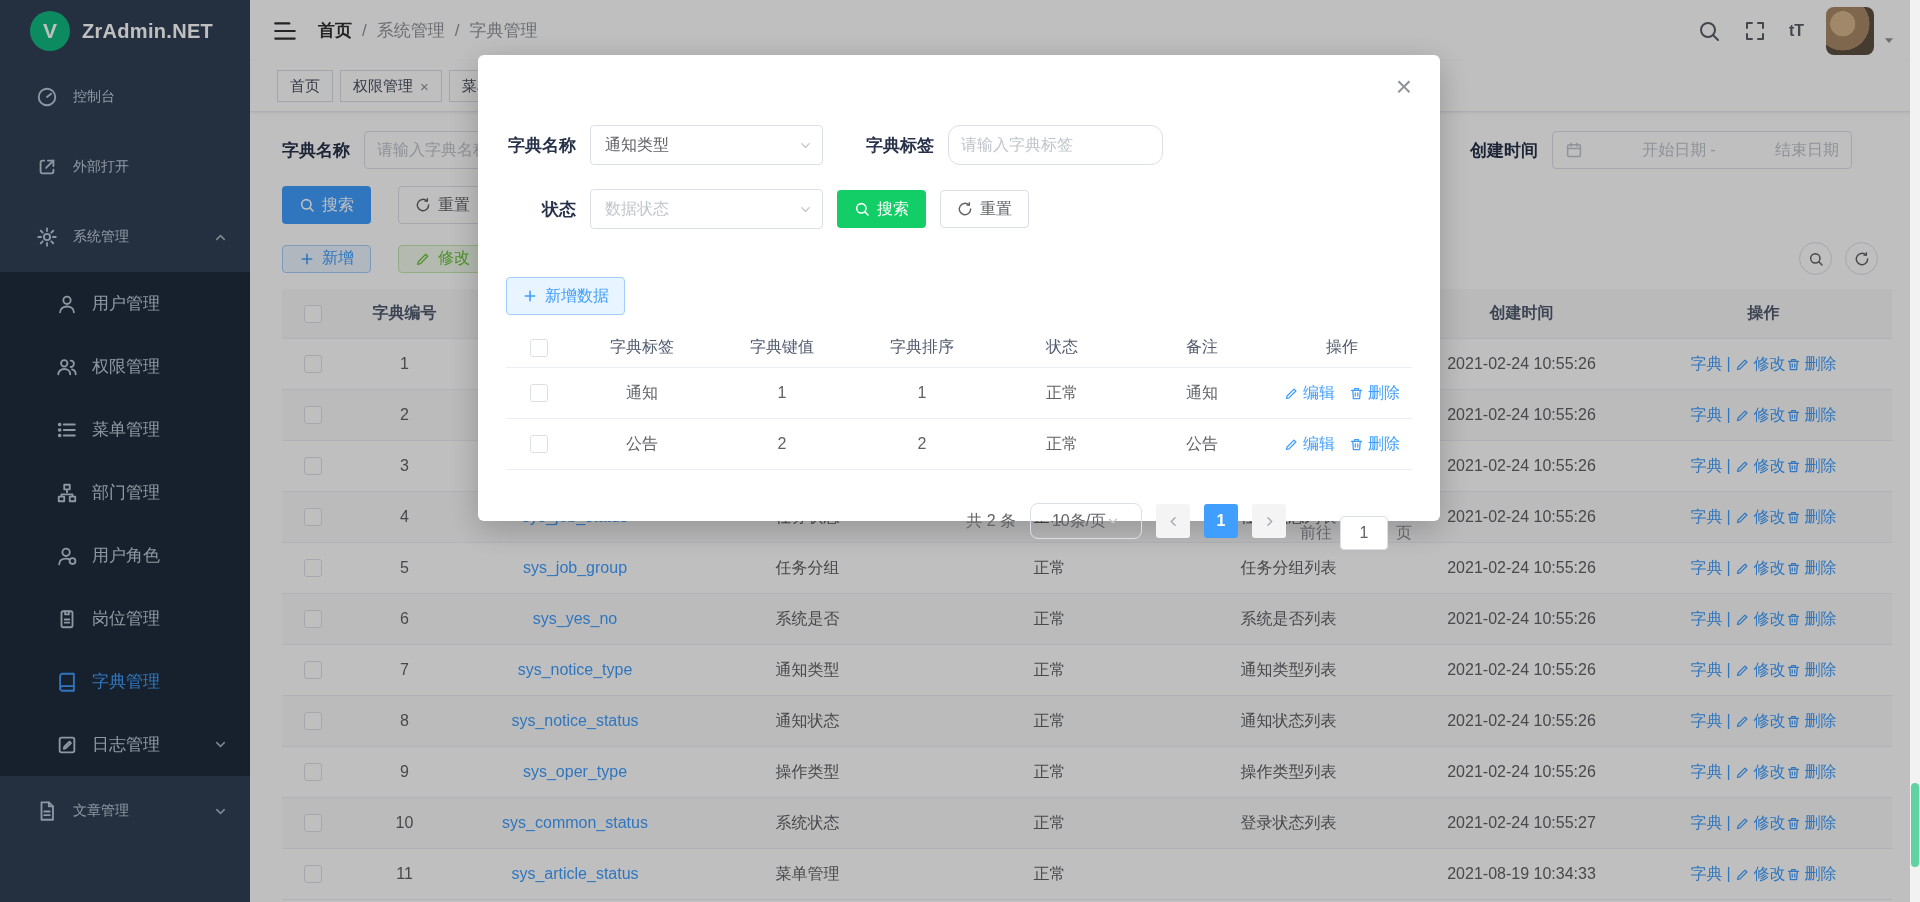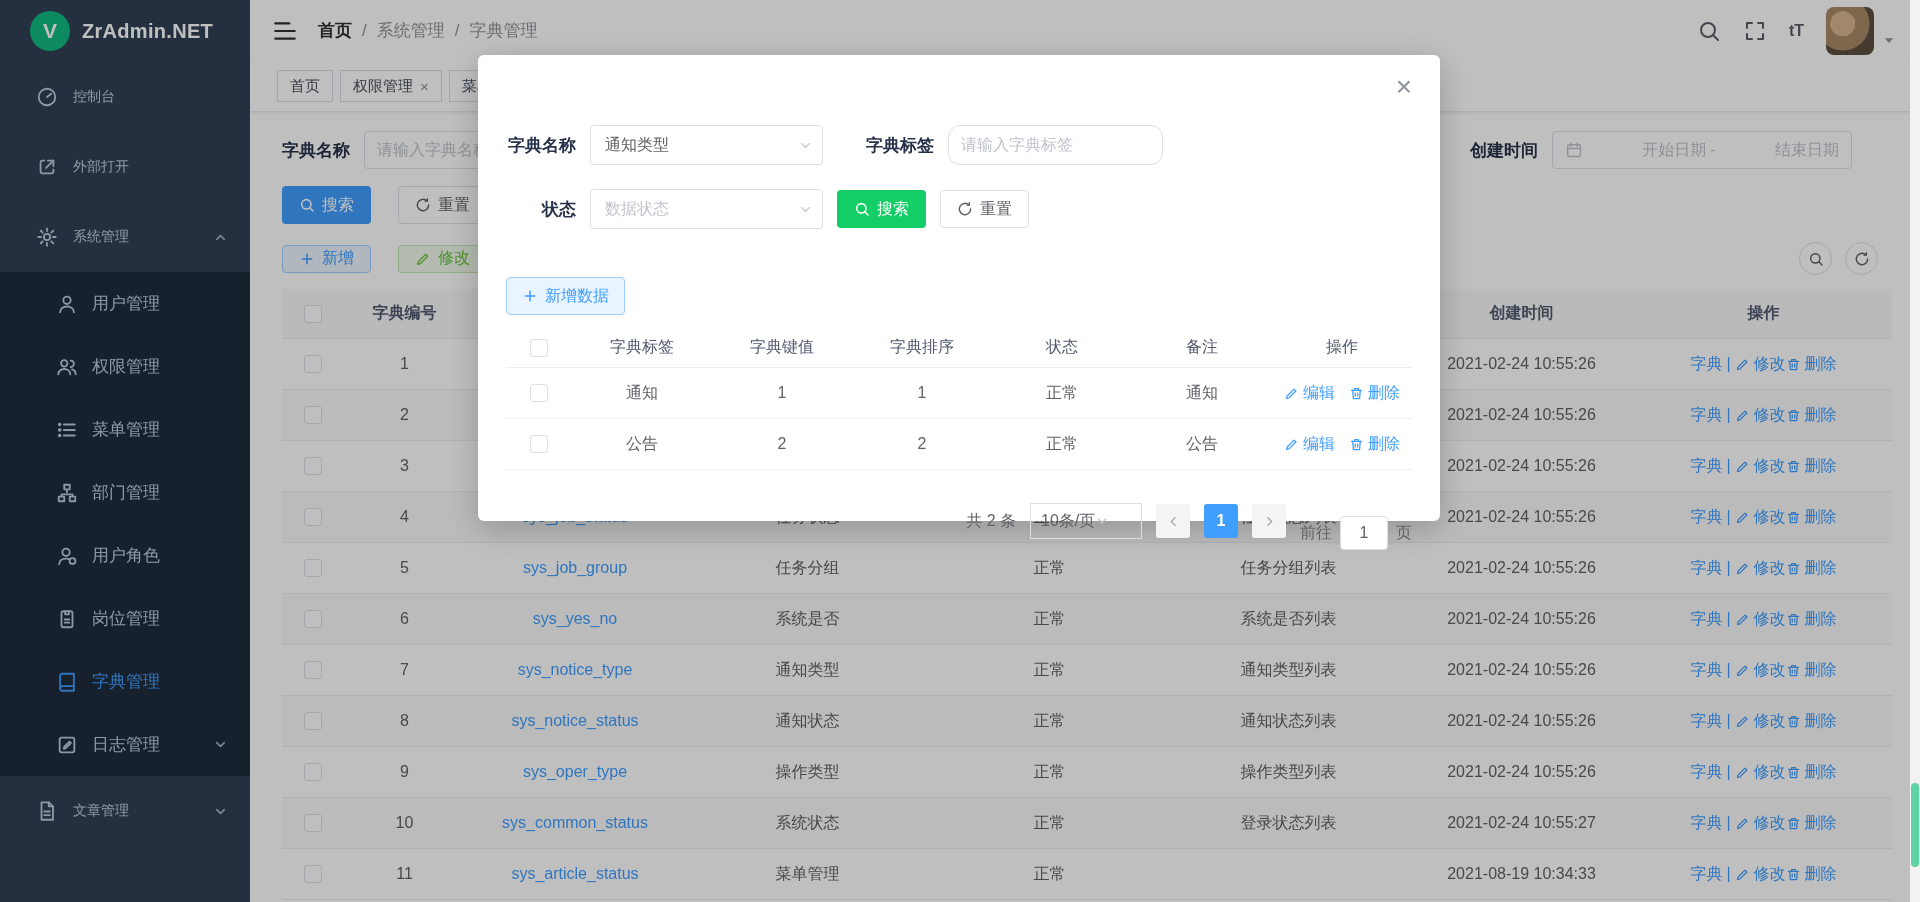--- a/index.html
+++ b/index.html
@@ -97,22 +97,22 @@
   .m-gap { margin-left:41px; }
   .m-input { width:215px; height:40px; border:1px solid #dcdfe6; border-radius:12px; padding:0 12px; font-size:16px; color:#606266; outline:none; }
   .m-btns { display:flex; gap:14px; margin-left:14px; }
   .add-data-btn { margin-top:24px; height:38px; padding:0 15px; background:#e8f4ff; border:1px solid #a0cfff; border-radius:4px;
                   color:var(--primary); font-size:16px; display:inline-flex; align-items:center; gap:7px; cursor:pointer; }
   .m-table { margin-top:13px; font-size:16px; color:#606266; }
   .m-thead { display:flex; align-items:center; height:40px; border-bottom:1px solid #ebeef5; color:#515a6e; }
   .mc-cb{width:66px}.mc{width:140px}
   .m-tr { display:flex; align-items:center; height:51px; border-bottom:1px solid #ebeef5; }
   .m-pager { display:flex; align-items:center; justify-content:flex-end; gap:14px; margin-top:22px; font-size:16px; color:#606266; }
-  .pg-select { width:112px; height:36px; border:1px solid #dcdfe6; border-radius:0; display:flex; align-items:center;
-               justify-content:flex-start; padding:0 10px; cursor:pointer; color:#606266; }
+  .pg-select { width:112px; height:36px; border:1px solid #dcdfe6; border-radius:8px; display:flex; align-items:center;
+               justify-content:center; padding:0 10px; cursor:pointer; color:#606266; }
   .pg-select .sel-caret { color:#c0c4cc; }
   .pg-btn { width:34px; height:34px; border-radius:3px; background:#f4f4f5; color:#a8abb2; display:flex; align-items:center;
             justify-content:center; cursor:pointer; }
   .pg-btn.current { background:var(--primary); color:#fff; font-weight:600; }
   .pg-goto { display:flex; align-items:center; gap:8px;margin-top:24px; }
   .pg-goto input { width:48px; height:34px; border:1px solid #dcdfe6; border-radius:4px; text-align:center; font-size:16px; color:#606266; outline:none; }
 
   
   .scrollbar { position:fixed; top:0; right:0; width:10px; height:100%; background:#f2f2f2; z-index:60; }
   .scroll-thumb { position:absolute; top:783px; right:1px; width:8px; height:84px; border-radius:4px; background:var(--scroll); cursor:grab; }

